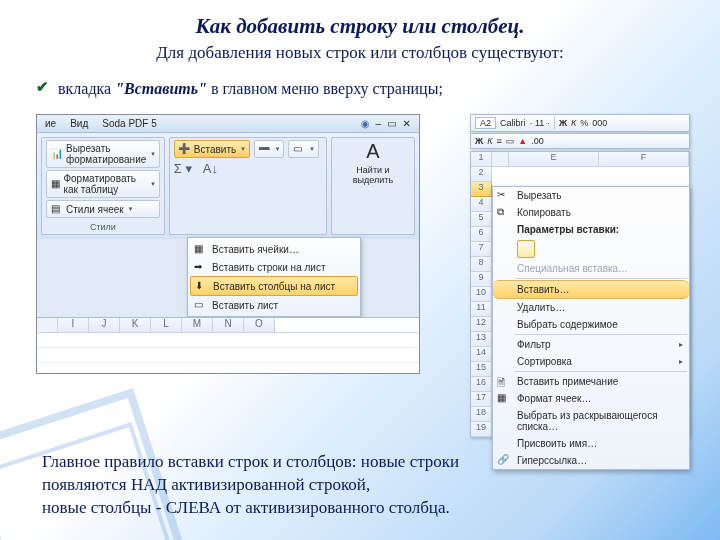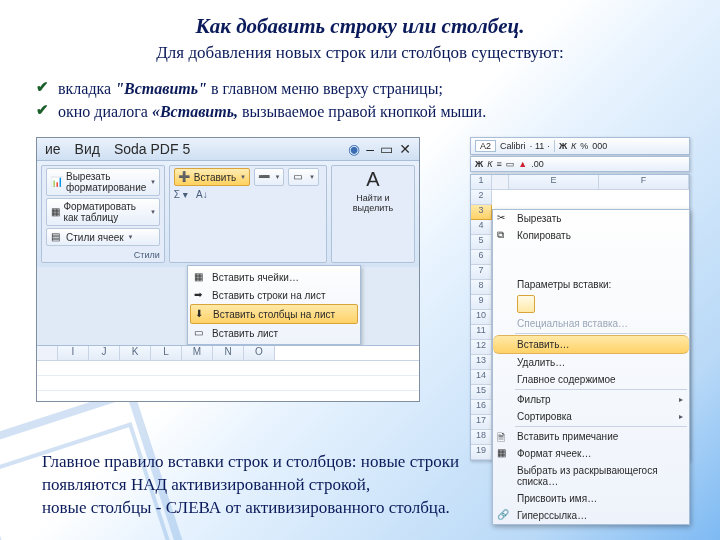--- a/index.html
+++ b/index.html
@@ -41,28 +41,28 @@
   
   .sh1 {
     width: 402px; border: 1px solid #7f8ea1; background: #dfeaf6;
     font-family: Arial, sans-serif; font-size: 10px; color: #2a2a2a;
   }
   .sh1 .tabs {
     display: flex; align-items: center; gap: 14px;
     background: linear-gradient(#eaf2fb,#cfe0f3);
     padding: 3px 8px; border-bottom: 1px solid #a8bdd7;
   }
-  .sh1 .tabs span { font-size: 14px; }
+  .sh1 .tabs span { font-size: 10px; }
   .sh1 .body { display: flex; background: linear-gradient(#e8f0fb,#d5e4f5); padding: 4px; gap: 4px; }
   .grp {
     flex: 1; border: 1px solid #b0c2da; border-radius: 2px;
     background: #e3ecf8; padding: 2px 4px 2px;
     display: flex; flex-direction: column; gap: 2px;
   }
-  .grp .lbl { text-align: right; font-size: 9px; color: #4a5d7a; margin-top: 2px; }
+  .grp .lbl { text-align: center; font-size: 9px; color: #4a5d7a; margin-top: 2px; }
   .btnrow { display: flex; gap: 4px; }
   .btn {
     display: flex; align-items: center; gap: 3px;
     background: linear-gradient(#fefefe,#e7effa);
     border: 1px solid #b8c8dd; border-radius: 2px;
     padding: 2px 4px; font-size: 10px;
   }
   .btn.sel {
     background: linear-gradient(#ffecb3,#ffd15e);
     border-color: #d9a43a;
@@ -155,23 +155,20 @@
   <rect x="-10" y="70" width="160" height="160" fill="none" stroke="#4f8dd6" stroke-width="4" transform="rotate(-18 60 120)"></rect>
 </svg>
 
 <div class="wrap">
   <h1 class="title">Как добавить строку или столбец.</h1>
   <div class="subtitle">Для добавления новых строк или столбцов существуют:</div>
 
   <ul class="bullets">
     <li>
       <span>вкладка </span><span class="em">"Вставить"</span><span> в главном меню вверху страницы;</span>
-    </li>
-    <li>
-      <span> окно диалога </span><span class="em">«Вставить,</span><span> вызываемое правой кнопкой мыши.</span>
     </li>
   </ul>
 
   <div class="shots">
 
     <div class="sh1">
       <div class="tabs">
         <span>ие</span>
         <span>Вид</span>
         <span>Soda PDF 5</span>
@@ -211,21 +208,21 @@
             <div class="btn">
                 <span class="ic">➖</span>
                 <span class="arr">▾</span>
               </div>
             <div class="btn">
                 <span class="ic">▭</span>
                 <span class="arr">▾</span>
               </div>
           </div>
           <div class="btnrow" style="gap:8px">
-            <div style="font-size:10px;color:#4a5d7a;display:flex;align-items:center;gap:4px">Σ ▾ &nbsp; A↓</div>
+            <div style="font-size:13px;color:#4a5d7a;display:flex;align-items:center;gap:4px">Σ ▾ &nbsp; A↓</div>
           </div>
         </div>
         <div class="grp g3">
           <div style="font-size:20px;text-align:center">A</div>
           <div style="font-size:9px;text-align:center;white-space:pre-line">Найти и
 выделить</div>
         </div>
       </div>
       <div class="dd">
         <div class="it">
@@ -311,37 +308,37 @@
       <div class="ctxmenu" id="ctxmenu">
           <div class="mi">
             <span class="micon">✂</span>
             <span>Вырезать</span>
           </div>
           <div class="mi">
             <span class="micon">⧉</span>
             <span>Копировать</span>
           </div>
           <div class="mi">
-            <span style="font-weight: normal; margin-top: 32px;">Параметры вставки:</span>
+            <span style="font-weight: bold;">Параметры вставки:</span>
           </div>
           <div class="iconrow">
             <span></span>
           </div>
           <div class="mi">
             <span style="color: rgb(154, 166, 184);">Специальная вставка…</span>
           </div>
           <hr>
           <div class="mi sel">
             <span>Вставить…</span>
           </div>
           <div class="mi">
             <span>Удалить…</span>
           </div>
           <div class="mi">
-            <span>Главное содержимое</span>
+            <span>Выбрать содержимое</span>
           </div>
           <hr>
           <div class="mi">
             <span>Фильтр</span>
             <span class="sub">▸</span>
           </div>
           <div class="mi">
             <span>Сортировка</span>
             <span class="sub">▸</span>
           </div>

